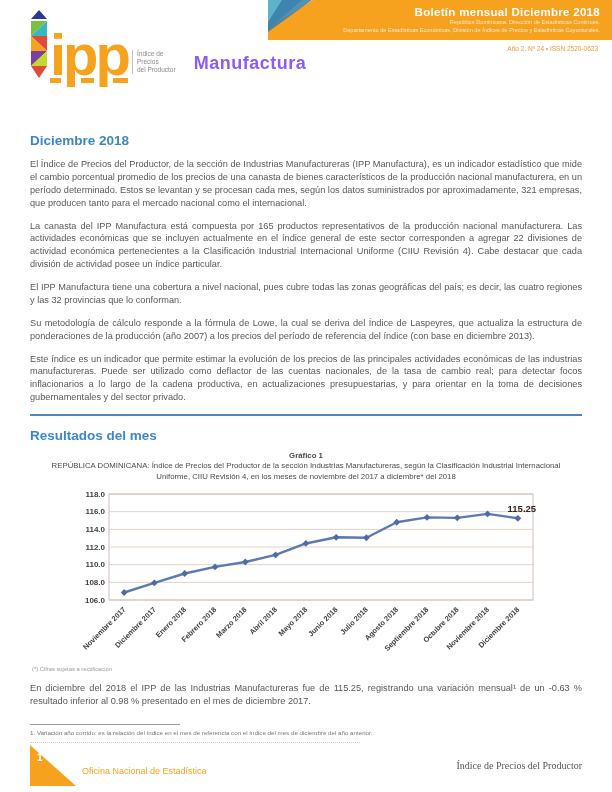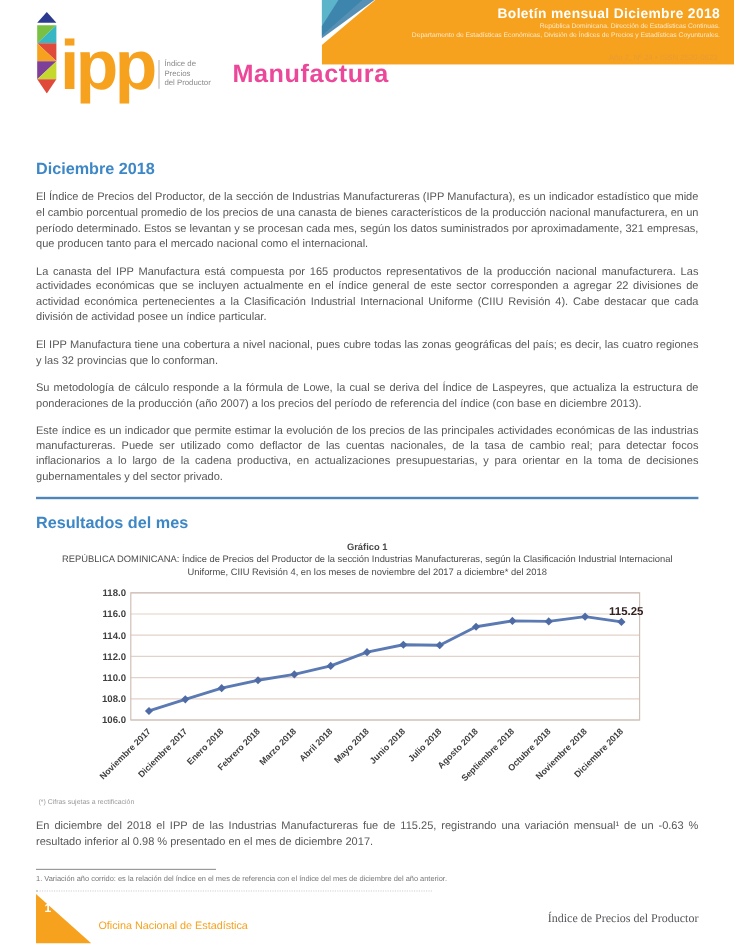--- a/index.html
+++ b/index.html
@@ -3,26 +3,26 @@
 <meta charset="utf-8">
 <style>
   html,body{margin:0;padding:0;background:#888;}
   .page{
     width:612px;height:792px;position:relative;background:#ffffff;
     font-family:"Liberation Sans",sans-serif;overflow:hidden;margin:0 auto;
   }
   
   .logo-row{position:absolute;left:30px;top:10px;display:flex;align-items:flex-end;}
   .logo-mosaic{display:block;}
-  .logo-pp{font-weight:bold;color:#f6a21e;font-size:58px;line-height:0.8;letter-spacing:-3px;margin-left:2px;}
+  .logo-pp{font-weight:bold;color:#f6a21e;font-size:58px;line-height:0.8;letter-spacing:-3px;margin-left:2px;text-decoration:underline;}
   .logo-tagline{font-size:6.5px;color:#8a8a8a;line-height:1.25;border-left:1px solid #bfbfbf;
     padding-left:4px;margin:0 0 4px 4px;}
-  .logo-subtitle{font-size:21px;font-weight:bold;color:#ec4899;margin:0 0 4px 18px;letter-spacing:0.5px;}
+  .logo-subtitle{font-size:18px;font-weight:bold;color:#8b5cf6;margin:0 0 4px 18px;letter-spacing:0.5px;}
   
-  .banner{position:absolute;left:268px;top:0;width:344px;height:54px;background:#f6a21e;
+  .banner{position:absolute;left:268px;top:0;width:344px;height:40px;background:#f6a21e;
     clip-path:polygon(13% 0,100% 0,100% 100%,0 100%,0 70%);
     color:#ffffff;text-align:right;box-sizing:border-box;padding:6px 12px 0 0;}
   .banner-title{font-size:11.5px;font-weight:bold;letter-spacing:0.3px;}
   .banner-line{font-size:5.6px;line-height:1.5;white-space:nowrap;color:#ffe9c8;}
   .banner-deco{position:absolute;left:268px;top:0;}
   .issue-line{position:absolute;right:14px;top:45px;font-size:6.5px;color:#e89b35;}
   
   .content{position:absolute;left:30px;top:133px;width:552px;color:#58585a;}
   .h-blue{font-size:13.5px;font-weight:bold;color:#3d87c6;margin:0 0 8px 0;}
   .para{font-size:9.2px;line-height:1.4;text-align:justify;margin:10px 0 8px 0;}

